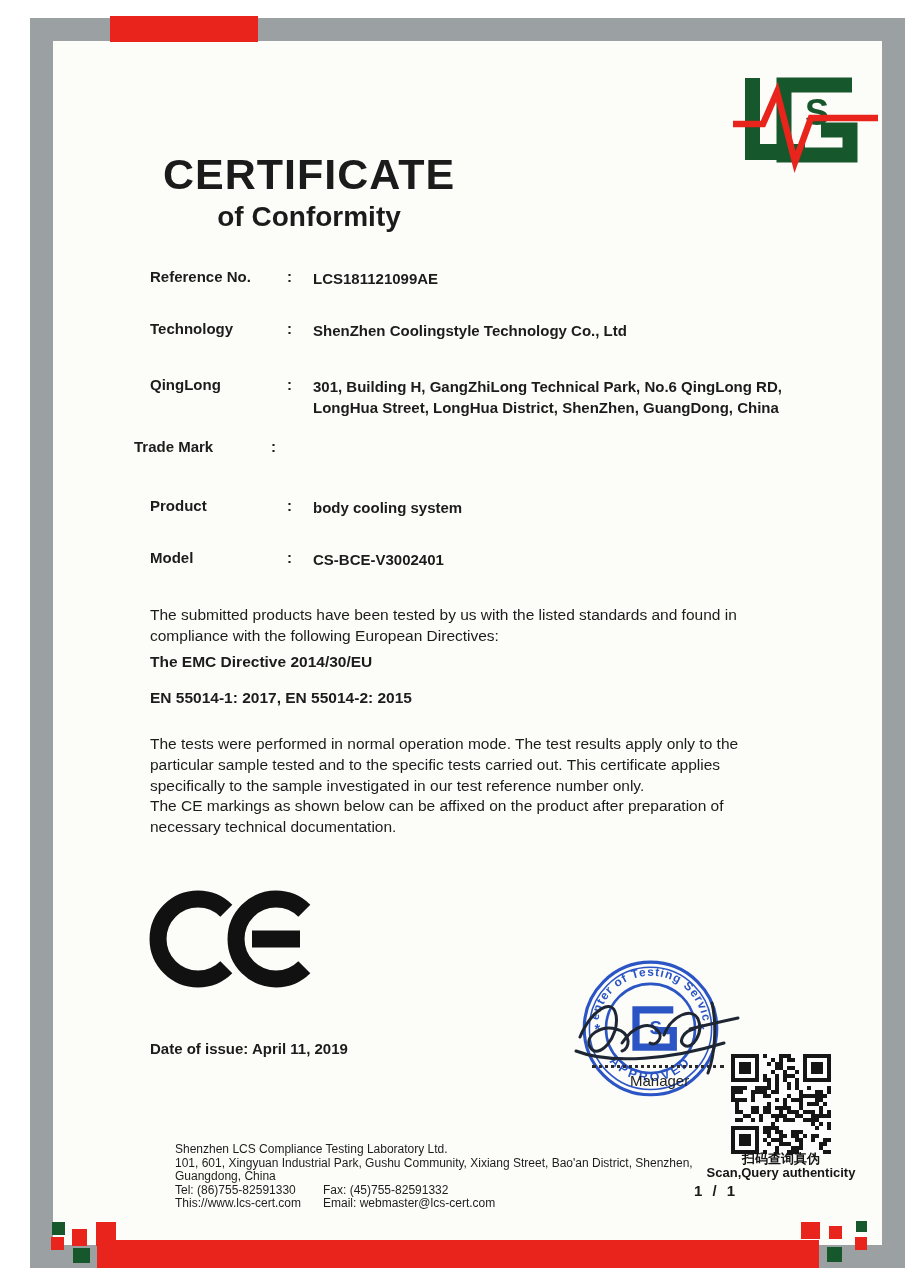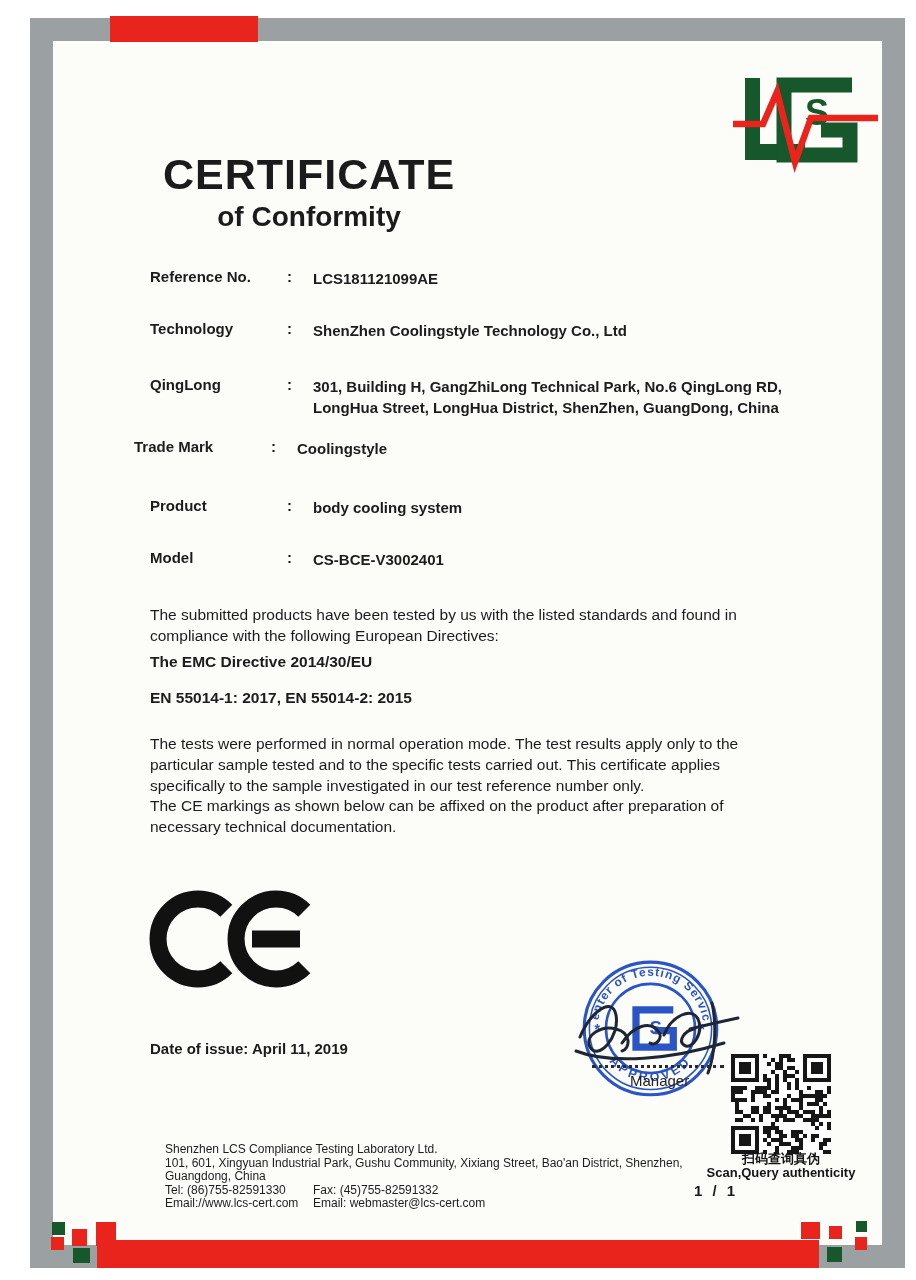--- a/index.html
+++ b/index.html
@@ -53,21 +53,21 @@
             display:flex; align-items:center; justify-content:center; background:#fff; }
   .finder i { display:block; width:12px; height:12px; background:#161616; }
   .qr-cap { position:absolute; left:706px; width:150px; text-align:center; z-index:6;
             font-weight:bold; color:#151515; }
   .qr-cap.zh { top:1150px; font-size:13px; }
   .qr-cap.en { top:1165px; font-size:13px; }
 
   .pageno { position:absolute; left:694px; top:1182px; font-size:15px; font-weight:bold;
             letter-spacing:3px; color:#1a1a1a; z-index:2; }
 
-  .footer { position:absolute; left:165px; top:1143px; font-size:12px; line-height:13.5px;
+  .footer { position:absolute; left:175px; top:1143px; font-size:12px; line-height:13.5px;
             color:#1d1d1d; z-index:2; }
   .footer .cols { display:flex; }
   .footer .c1 { width:148px; }
 </style>
 </head>
 <body>
 
 <div class="page">
 
   <svg class="map" width="828" height="1210" viewBox="0 0 828 1210">
@@ -141,21 +141,20 @@
     <span class="val">ShenZhen Coolingstyle Technology Co., Ltd</span>
   </div>
   <div class="frow" style="left:150px;top:376px">
     <span class="lab">QingLong</span>
     <span class="sep">:</span>
     <span class="val">301, Building H, GangZhiLong Technical Park, No.6 QingLong RD, LongHua Street, LongHua District, ShenZhen, GuangDong, China</span>
   </div>
   <div class="frow" style="left:134px;top:438px">
     <span class="lab">Trade Mark</span>
     <span class="sep">:</span>
-    <span class="val">Coolingstyle</span>
   </div>
   <div class="frow" style="left:150px;top:497px">
     <span class="lab">Product</span>
     <span class="sep">:</span>
     <span class="val">body cooling system</span>
   </div>
   <div class="frow" style="left:150px;top:549px">
     <span class="lab">Model</span>
     <span class="sep">:</span>
     <span class="val">CS-BCE-V3002401</span>
@@ -423,18 +422,18 @@
 
   <div class="footer">
     <div>Shenzhen LCS Compliance Testing Laboratory Ltd.</div>
     <div>101, 601, Xingyuan Industrial Park, Gushu Community, Xixiang Street, Bao'an District, Shenzhen,</div>
     <div>Guangdong, China</div>
     <div class="cols">
       <span class="c1">Tel: (86)755-82591330</span>
       <span>Fax: (45)755-82591332</span>
     </div>
     <div class="cols">
-      <span class="c1">Email://www.lcs-cert.com</span>
+      <span class="c1">This://www.lcs-cert.com</span>
       <span>Email: webmaster@lcs-cert.com</span>
     </div>
   </div>
 
 </div>
 
 </body></html>

